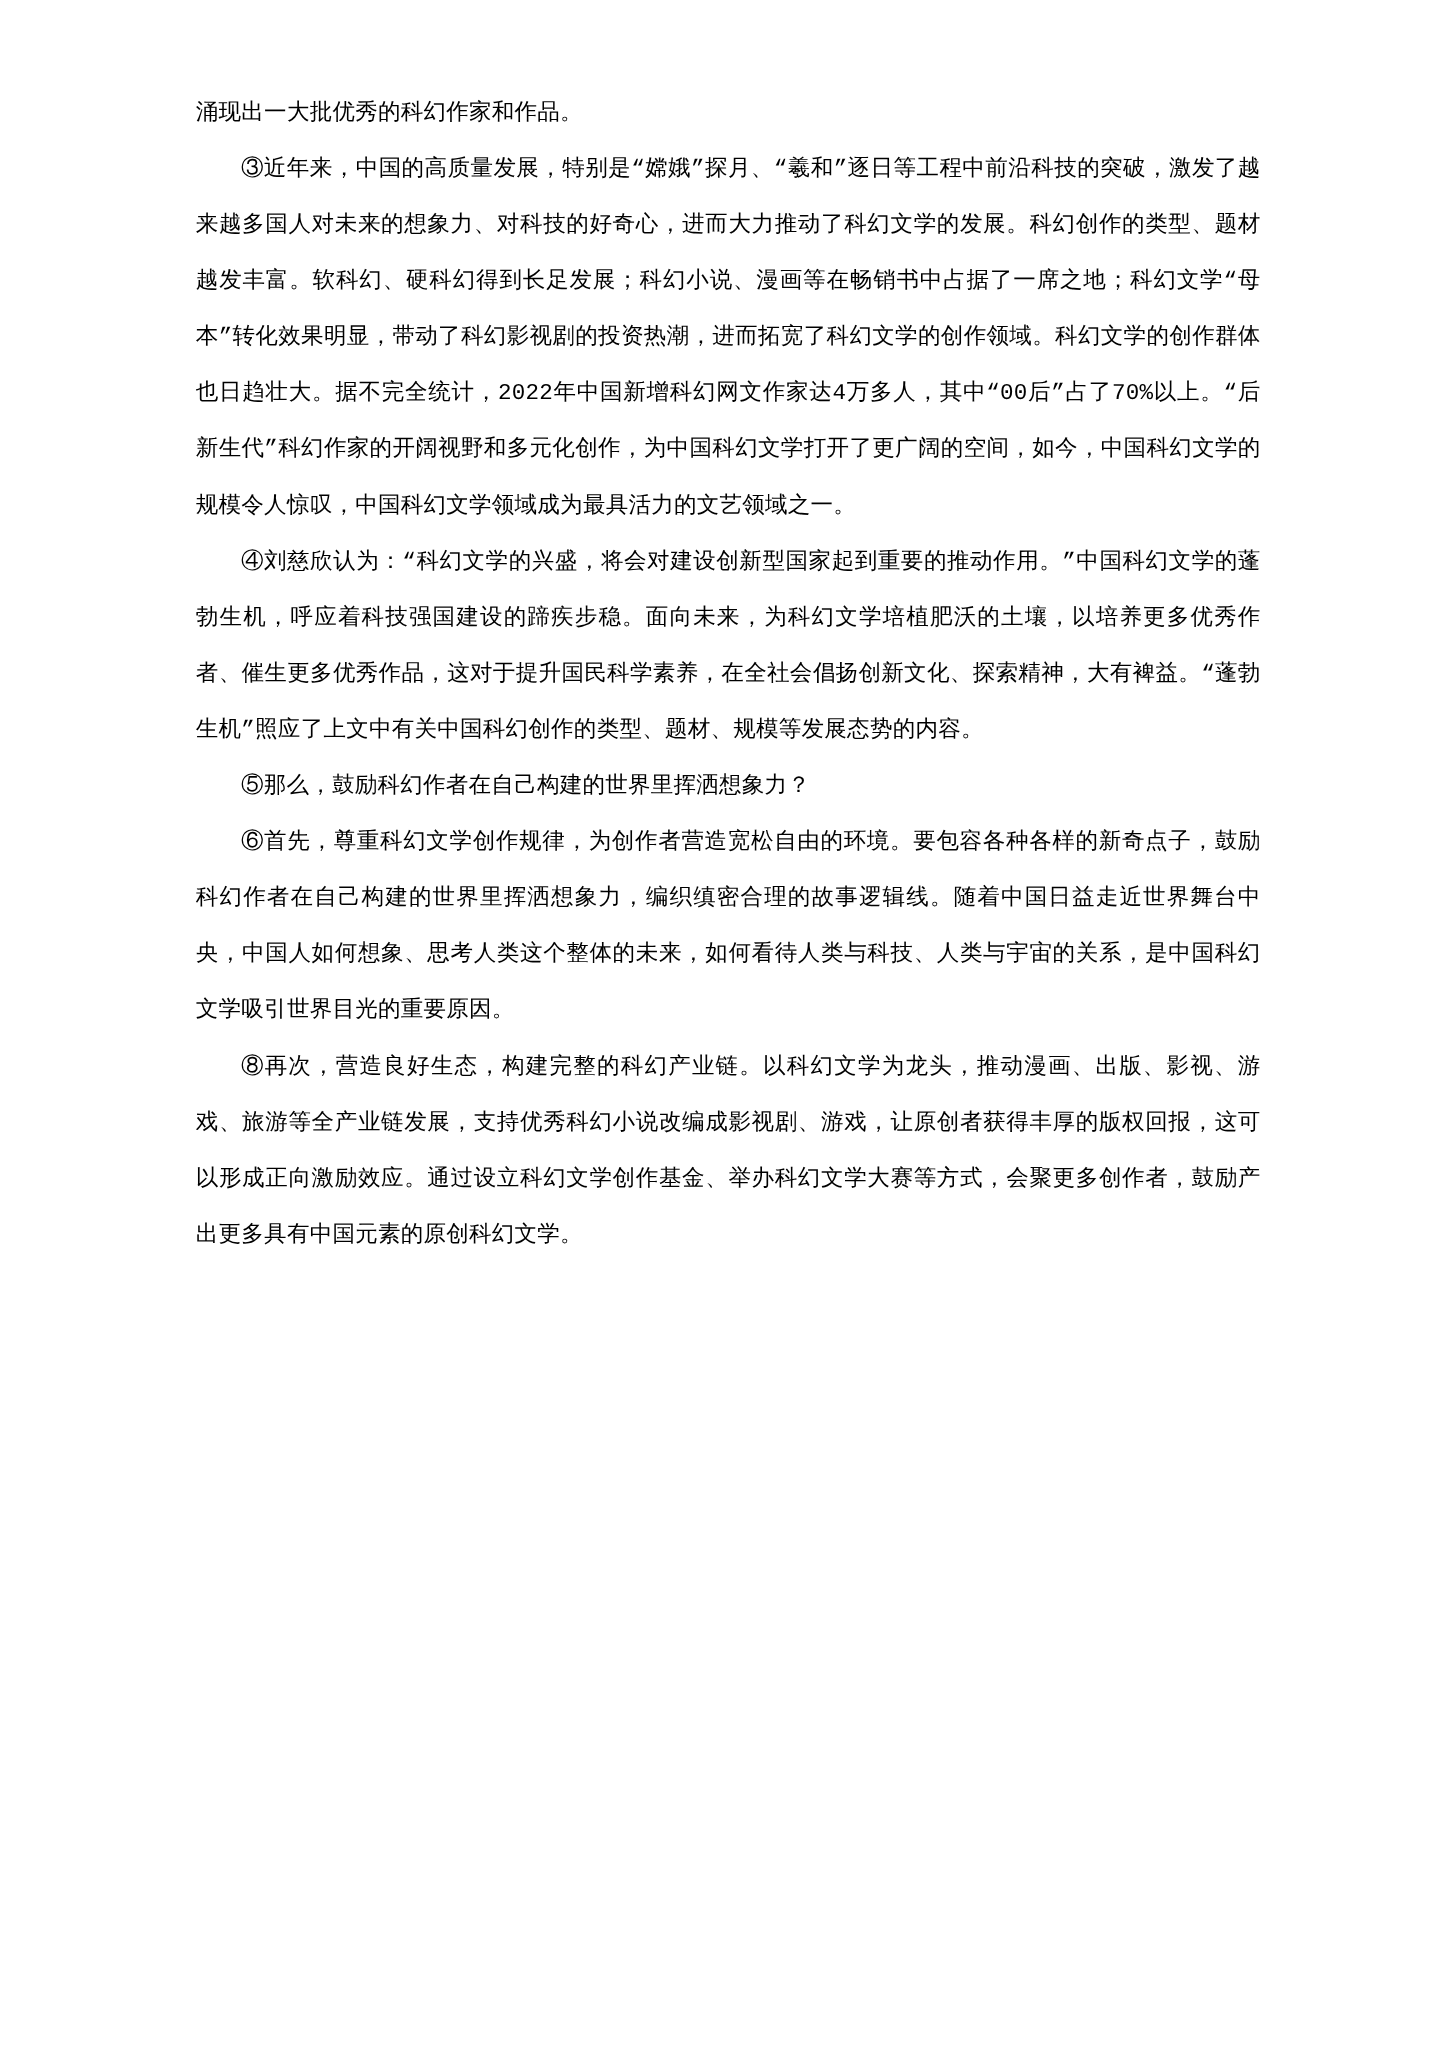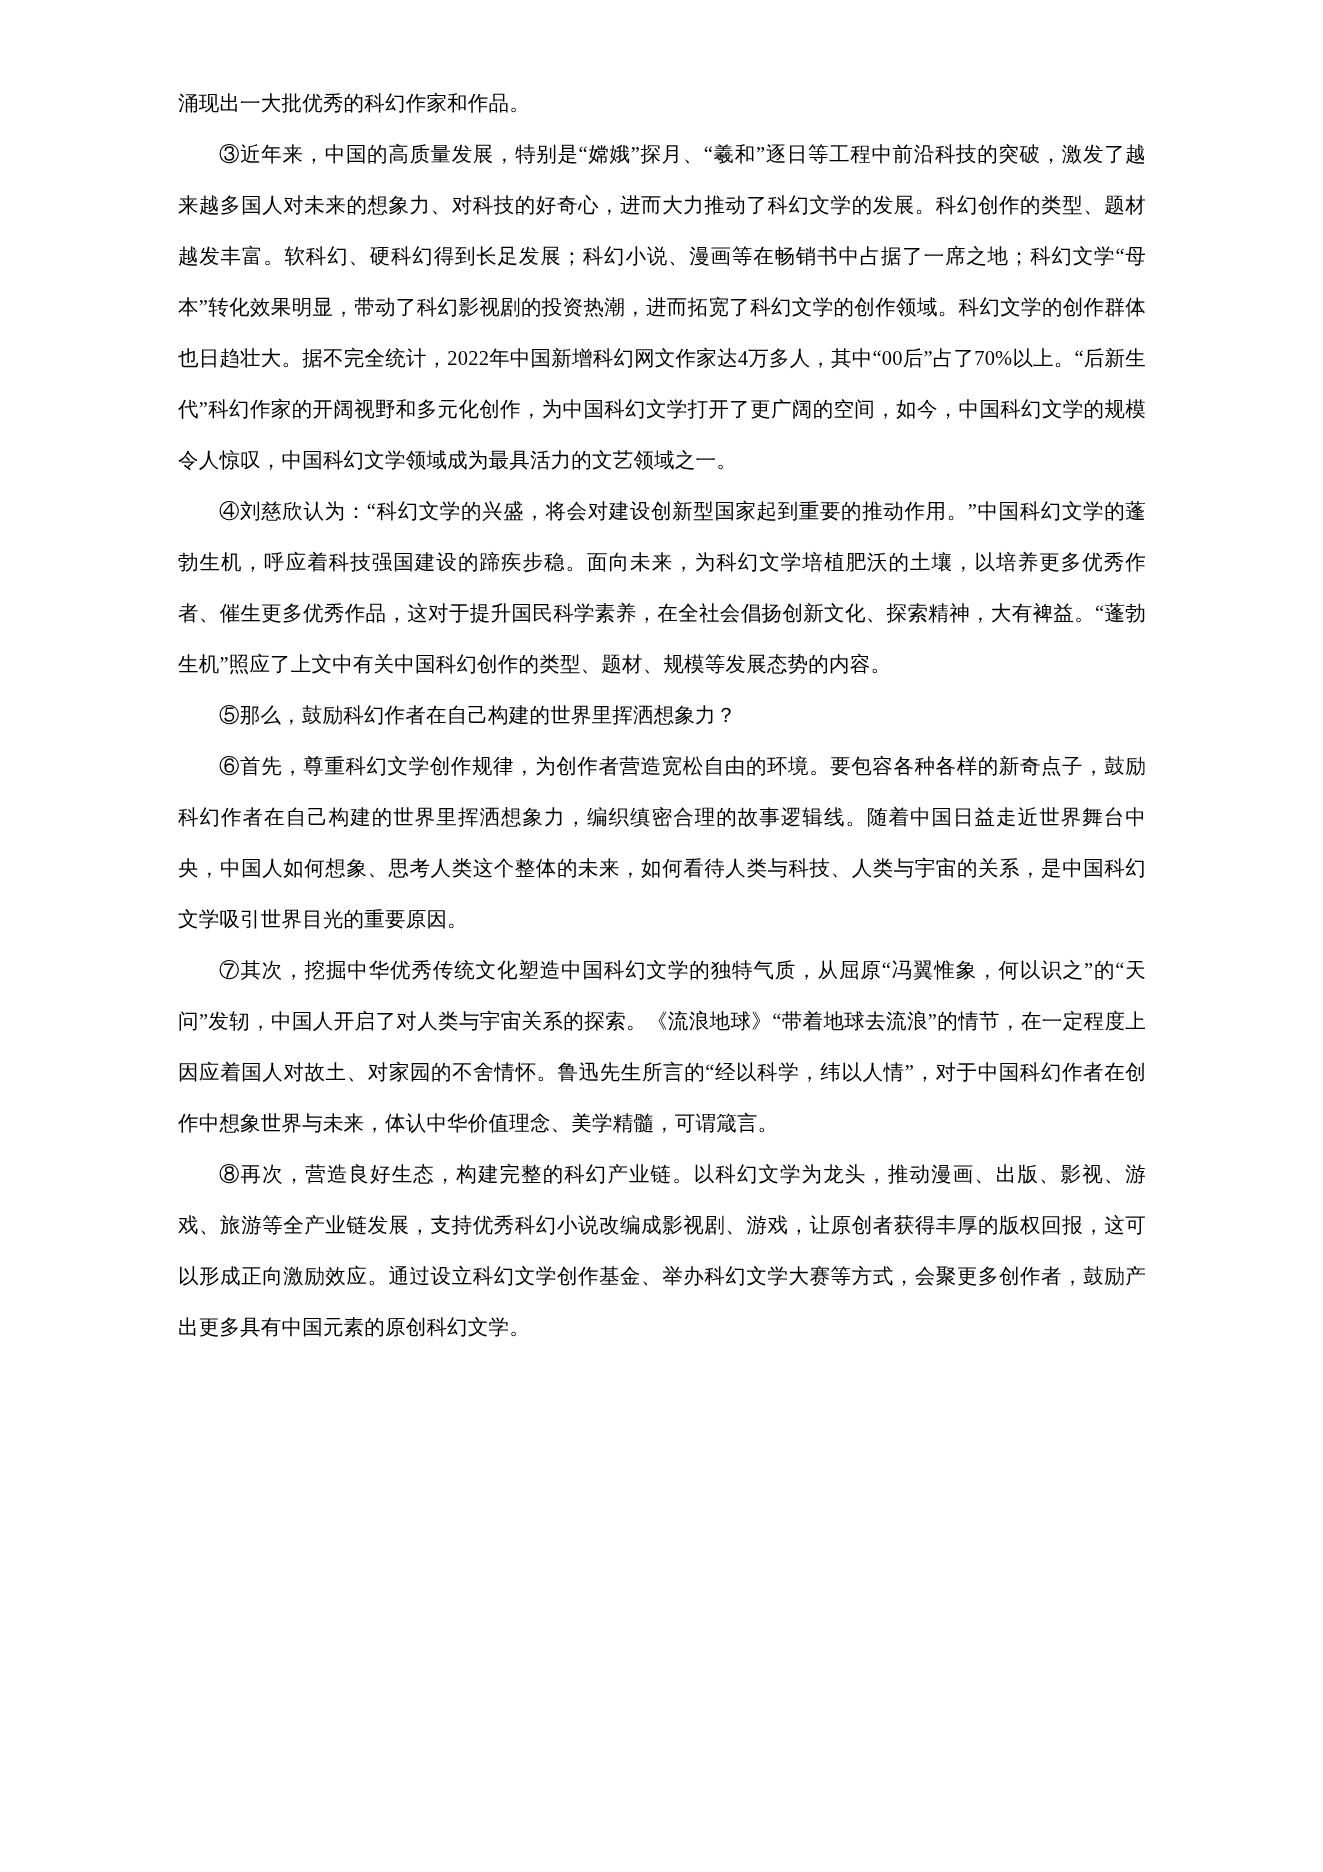--- a/index.html
+++ b/index.html
@@ -18,20 +18,21 @@
     margin: 0 auto;
     background: #ffffff;
     box-sizing: border-box;
     overflow: hidden;
   }
   .content {
     position: absolute;
     left: 178px;
     top: 78px;
     width: 968px;
+    font-family: Liberation Mono, monospace;
   }
   .para {
     font-size: 20.5px;
     line-height: 51px;
     letter-spacing: 0.2px;
     text-align: justify;
     text-justify: inter-ideograph;
     margin: 0;
     white-space: pre-wrap;
     word-break: break-all;
@@ -43,16 +44,15 @@
 </head>
 <body>
 
 <div class="page">
   <div class="content">
     <p class="para">涌现出一大批优秀的科幻作家和作品。</p>
     <p class="para indent">③近年来，中国的高质量发展，特别是“嫦娥”探月、“羲和”逐日等工程中前沿科技的突破，激发了越来越多国人对未来的想象力、对科技的好奇心，进而大力推动了科幻文学的发展。科幻创作的类型、题材越发丰富。软科幻、硬科幻得到长足发展；科幻小说、漫画等在畅销书中占据了一席之地；科幻文学“母本”转化效果明显，带动了科幻影视剧的投资热潮，进而拓宽了科幻文学的创作领域。科幻文学的创作群体也日趋壮大。据不完全统计，2022年中国新增科幻网文作家达4万多人，其中“00后”占了70%以上。“后新生代”科幻作家的开阔视野和多元化创作，为中国科幻文学打开了更广阔的空间，如今，中国科幻文学的规模令人惊叹，中国科幻文学领域成为最具活力的文艺领域之一。</p>
     <p class="para indent">④刘慈欣认为：“科幻文学的兴盛，将会对建设创新型国家起到重要的推动作用。”中国科幻文学的蓬勃生机，呼应着科技强国建设的蹄疾步稳。面向未来，为科幻文学培植肥沃的土壤，以培养更多优秀作者、催生更多优秀作品，这对于提升国民科学素养，在全社会倡扬创新文化、探索精神，大有裨益。“蓬勃生机”照应了上文中有关中国科幻创作的类型、题材、规模等发展态势的内容。</p>
     <p class="para indent">⑤那么，鼓励科幻作者在自己构建的世界里挥洒想象力？</p>
     <p class="para indent">⑥首先，尊重科幻文学创作规律，为创作者营造宽松自由的环境。要包容各种各样的新奇点子，鼓励科幻作者在自己构建的世界里挥洒想象力，编织缜密合理的故事逻辑线。随着中国日益走近世界舞台中央，中国人如何想象、思考人类这个整体的未来，如何看待人类与科技、人类与宇宙的关系，是中国科幻文学吸引世界目光的重要原因。</p>
-    <p class="para indent">⑦其次，挖掘中华优秀传统文化塑造中国科幻文学的独特气质，从屈原“冯翼惟象，何以识之”的“天问”发轫，中国人开启了对人类与宇宙关系的探索。《流浪地球》“带着地球去流浪”的情节，在一定程度上因应着国人对故土、对家园的不舍情怀。鲁迅先生所言的“经以科学，纬以人情”，对于中国科幻作者在创作中想象世界与未来，体认中华价值理念、美学精髓，可谓箴言。</p>
     <p class="para indent">⑧再次，营造良好生态，构建完整的科幻产业链。以科幻文学为龙头，推动漫画、出版、影视、游戏、旅游等全产业链发展，支持优秀科幻小说改编成影视剧、游戏，让原创者获得丰厚的版权回报，这可以形成正向激励效应。通过设立科幻文学创作基金、举办科幻文学大赛等方式，会聚更多创作者，鼓励产出更多具有中国元素的原创科幻文学。</p>
   </div>
 </div>
 
 </body></html>

